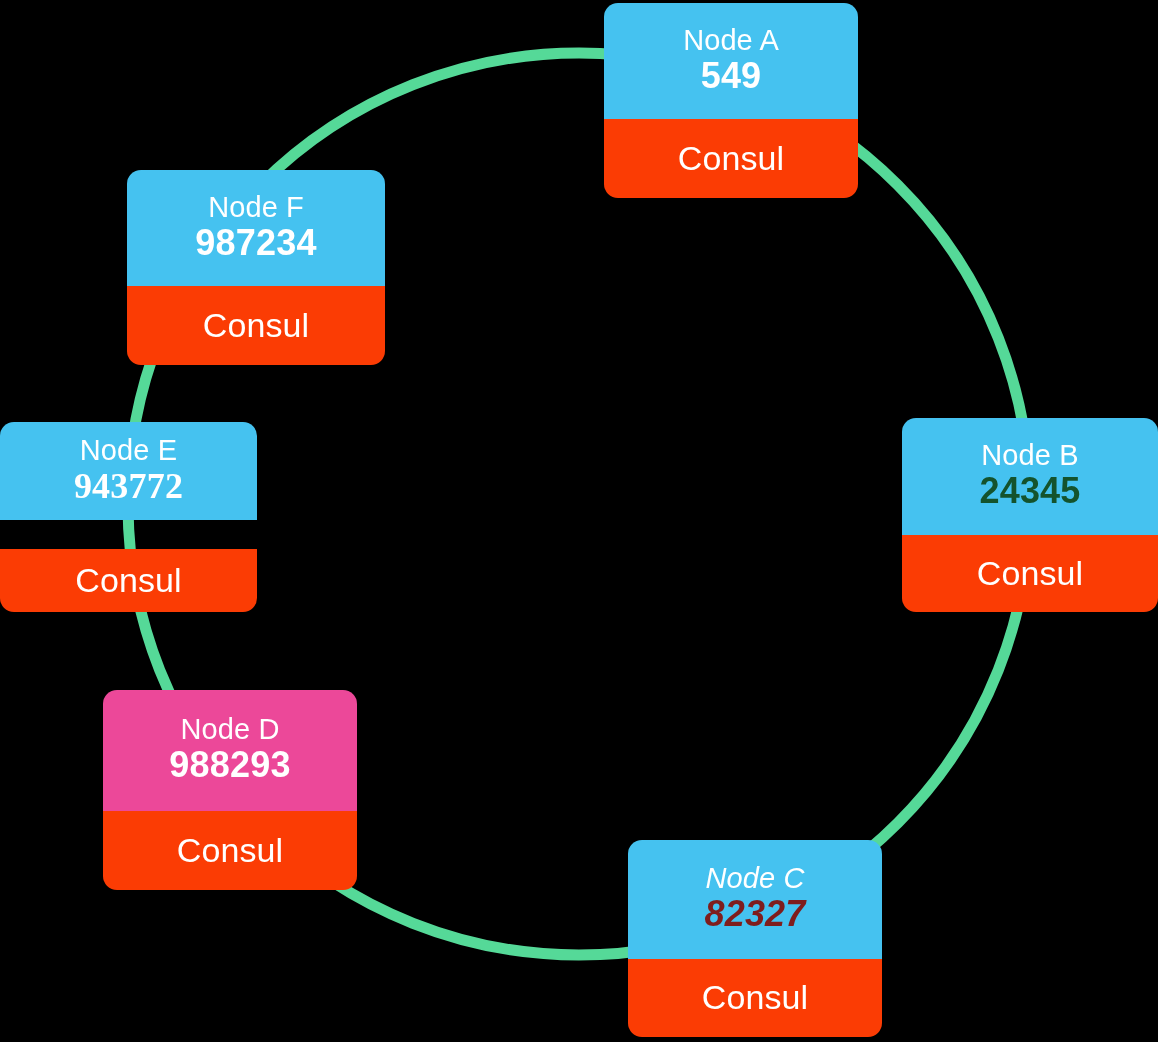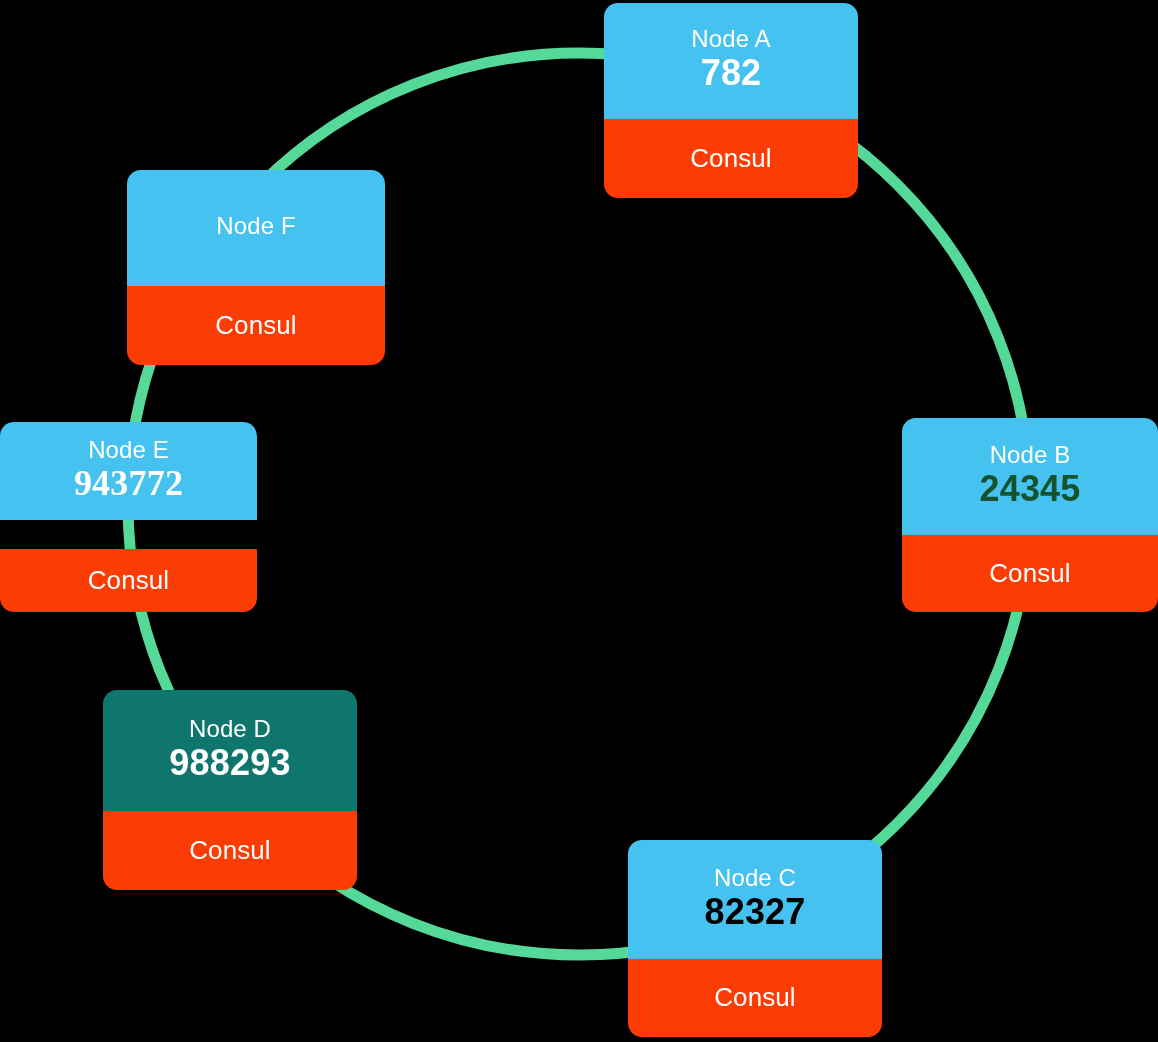--- a/index.html
+++ b/index.html
@@ -44,51 +44,51 @@
     padding-bottom: 2px;
   }
   .node-bottom {
     background: #fb3c04;
     display: flex;
     align-items: center;
     justify-content: center;
   }
   .node-label {
     color: #ffffff;
-    font-size: 24px;
+    font-size: 29px;
     font-weight: 400;
     letter-spacing: 0.1px;
     white-space: nowrap;
   }
   .node-value {
     color: #ffffff;
     font-size: 36px;
     font-weight: 700;
     letter-spacing: 0.2px;
     white-space: nowrap;
   }
   .node-service {
     color: #ffffff;
-    font-size: 26px;
+    font-size: 34px;
     font-weight: 400;
     letter-spacing: 0.1px;
     white-space: nowrap;
   }
 
   
   #node-a { left: 604px; top: 3px;   width: 254px; height: 195px; }
   #node-a .node-top    { height: 115px; }
   #node-a .node-bottom { height: 80px; }
 
   #node-b { left: 902px; top: 418px; width: 256px; height: 194px; border-top-right-radius: 14px; border-bottom-right-radius: 14px; }
   #node-b .node-top    { height: 116px; }
   #node-b .node-bottom { height: 78px; }
 
   #node-c { left: 628px; top: 840px; width: 254px; height: 197px; }
-  #node-c .node-top    { height: 118px; }
+  #node-c .node-top    { height: 118px; font-style: italic; }
   #node-c .node-bottom { height: 79px; }
 
   #node-d { left: 103px; top: 690px; width: 254px; height: 200px; }
   #node-d .node-top    { height: 120px; }
   #node-d .node-bottom { height: 80px; }
 
   #node-e { left: 0px;   top: 422px; width: 257px; height: 190px; }
   #node-e .node-top    { height: 115px; }
   #node-e .node-bottom { height: 75px; }
 
@@ -101,49 +101,49 @@
 
 <div id="canvas" style="background: rgb(0, 0, 0);">
 
   <svg id="ring-layer" viewBox="0 0 1158 1042" aria-hidden="true">
     <circle id="ring-circle" cx="579" cy="504" r="451" fill="none" stroke="#55d998" stroke-width="11"></circle>
   </svg>
 
   <div class="node" id="node-a" style="border-radius: 14px;">
     <div class="node-top" style="background: rgb(69, 194, 240);">
       <span class="node-label" style="color: rgb(255, 255, 255);">Node A</span>
-      <span class="node-value" style="color: rgb(255, 255, 255);">782</span>
+      <span class="node-value" style="color: rgb(255, 255, 255);">549</span>
     </div>
     <div class="node-bottom" style="background: rgb(251, 60, 4);">
       <span class="node-service" style="color: rgb(255, 255, 255);">Consul</span>
     </div>
   </div>
 
   <div class="node" id="node-b" style="border-radius: 14px;">
     <div class="node-top" style="background: rgb(69, 194, 240);">
       <span class="node-label" style="color: rgb(255, 255, 255);">Node B</span>
       <span class="node-value" style="color: #14532d;">24345</span>
     </div>
     <div class="node-bottom" style="background: rgb(251, 60, 4);">
       <span class="node-service" style="color: rgb(255, 255, 255);">Consul</span>
     </div>
   </div>
 
   <div class="node" id="node-c" style="border-radius: 14px;">
     <div class="node-top" style="background: rgb(69, 194, 240);">
       <span class="node-label" style="color: rgb(255, 255, 255);">Node C</span>
-      <span class="node-value" style="color: #000000;">82327</span>
+      <span class="node-value" style="color: #7f1d1d;">82327</span>
     </div>
     <div class="node-bottom" style="background: rgb(251, 60, 4);">
       <span class="node-service" style="color: rgb(255, 255, 255);">Consul</span>
     </div>
   </div>
 
   <div class="node" id="node-d" style="border-radius: 14px;">
-    <div class="node-top" style="background: #0f766e;">
+    <div class="node-top" style="background: #ec4899;">
       <span class="node-label" style="color: rgb(255, 255, 255);">Node D</span>
       <span class="node-value" style="color: rgb(255, 255, 255);">988293</span>
     </div>
     <div class="node-bottom" style="background: rgb(251, 60, 4);">
       <span class="node-service" style="color: rgb(255, 255, 255);">Consul</span>
     </div>
   </div>
 
   <div class="node" id="node-e" style="border-radius: 14px; gap: 29px;">
     <div class="node-top" style="background: rgb(69, 194, 240);">
@@ -151,19 +151,20 @@
       <span class="node-value" style="color: rgb(255, 255, 255); font-family: Liberation Serif, serif;">943772</span>
     </div>
     <div class="node-bottom" style="background: rgb(251, 60, 4);">
       <span class="node-service" style="color: rgb(255, 255, 255);">Consul</span>
     </div>
   </div>
 
   <div class="node" id="node-f" style="border-radius: 14px; margin-top: 15px;">
     <div class="node-top" style="background: rgb(69, 194, 240);">
       <span class="node-label" style="color: rgb(255, 255, 255);">Node F</span>
+      <span class="node-value" style="color: rgb(255, 255, 255);">987234</span>
     </div>
     <div class="node-bottom" style="background: rgb(251, 60, 4);">
       <span class="node-service" style="color: rgb(255, 255, 255);">Consul</span>
     </div>
   </div>
 
 </div>
 
 </body></html>

